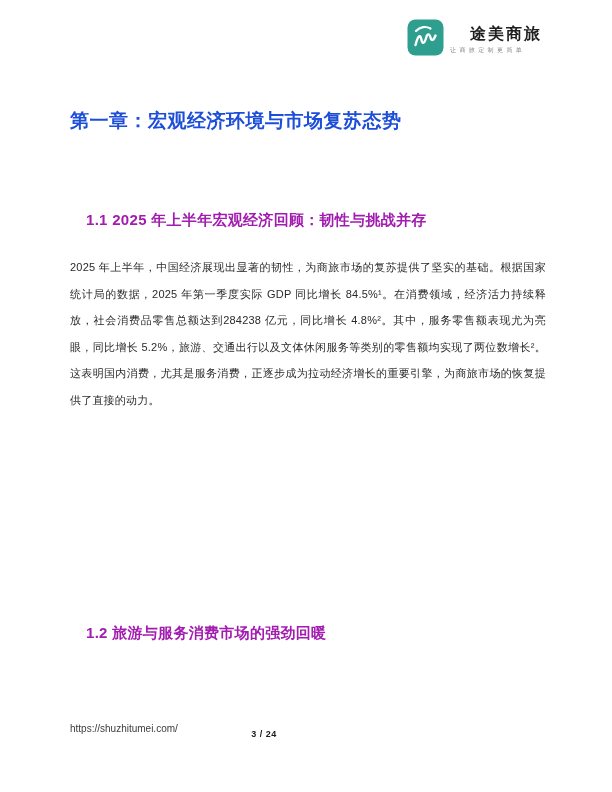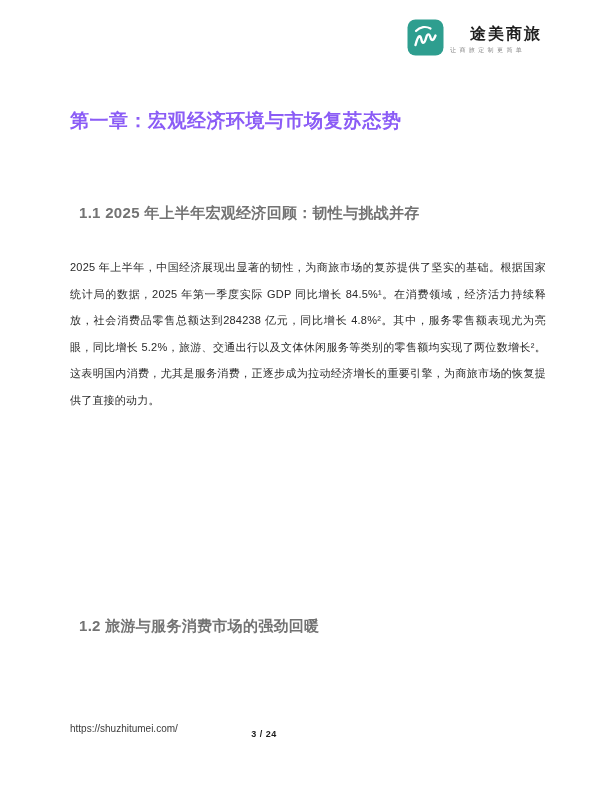--- a/index.html
+++ b/index.html
@@ -39,34 +39,34 @@
     white-space: nowrap;
   }
 
   
   .chapter-title {
     position: absolute;
     left: 70px; top: 109px;
     width: 476px;
     font-size: 19px;
     font-weight: bold;
-    color: #8b5cf6;
+    color: #1d4ed8;
     letter-spacing: 0.5px;
     line-height: 1.3;
     margin: 0;
   }
   .section-heading {
     position: absolute;
     left: 70px;
     width: 476px;
     font-size: 15px;
     font-weight: bold;
-    color: #737373;
+    color: #a21caf;
     letter-spacing: 0.3px;
-    margin: 9px;
+    margin: 16px;
   }
   .section-heading.h11 { top: 195px; }
   .section-heading.h12 { top: 608px; }
 
   .body-copy {
     position: absolute;
     left: 70px; top: 254px;
     width: 476px;
   }
   .body-copy p {

